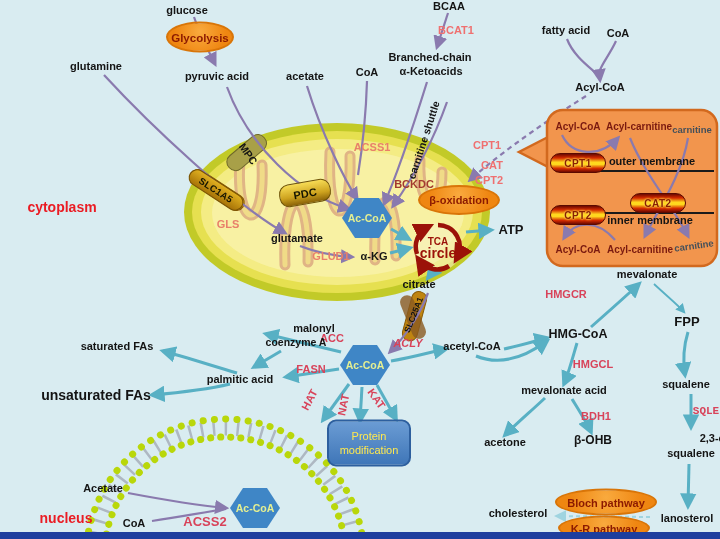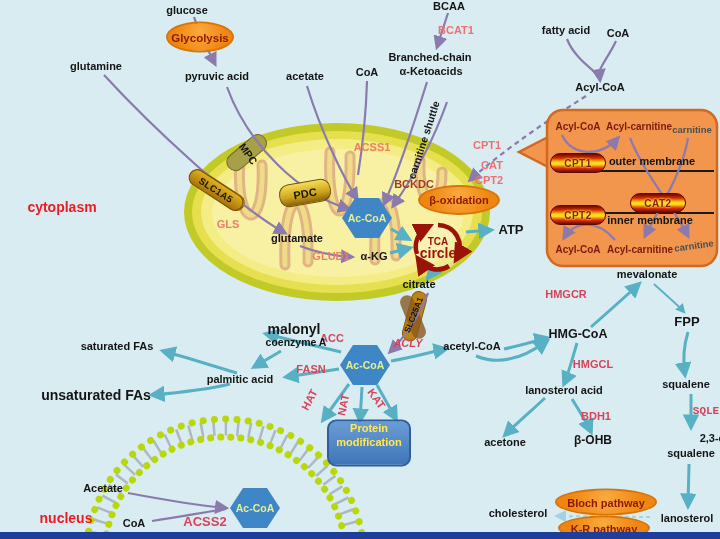--- a/index.html
+++ b/index.html
@@ -17,23 +17,23 @@
        color:#e4ef92;font-size:10.5px;font-weight:bold;transform:translate(-50%,-50%);z-index:5;}
   .capsule{position:absolute;display:flex;align-items:center;justify-content:center;
        font-weight:bold;transform-origin:center;z-index:5;border-radius:10px;}
   .cap-red{background:linear-gradient(180deg,#6e0a00 0%,#d42a00 22%,#ffd81e 46%,#ffd81e 58%,#d42a00 80%,#6e0a00 100%);
        border:1px solid #5a0a00;color:#8a2000;text-shadow:0 0 2px #ffe880,0 0 3px #ffc820;
        font-size:10px;letter-spacing:.5px;}
   .cap-gold{background:linear-gradient(180deg,#f7dc55 0%,#cda21e 60%,#8a6208 100%);
        border:1px solid #6e5206;color:#141400;font-size:11px;}
   .cap-darkgold{background:linear-gradient(180deg,#e0b020,#a87408);border:1px solid #7a5404;
        color:#141400;font-size:9.5px;letter-spacing:.3px;}
-  .pbox{position:absolute;display:flex;flex-direction:column;align-items:center;
+  .pbox{position:absolute;display:flex;flex-direction:column;align-items:center;justify-content:center;
        background:linear-gradient(180deg,#6b9cd4,#3f76b8);border:2px solid #2d5f9e;border-radius:9px;
-       color:#ffe94e;font-weight:bold;font-size:11px;transform:translate(-50%,-50%);z-index:5;line-height:1.25;}
+       color:#ffe94e;font-weight:normal;font-size:11px;transform:translate(-50%,-50%);z-index:5;line-height:1.25;}
   .strip{position:absolute;left:0;bottom:0;width:720px;height:7px;background:#1e3e9e;z-index:7;}
 </style>
 </head>
 <body>
 
 <div class="stage">
 
   <svg width="720" height="539" viewBox="0 0 720 539">
     <defs>
       <marker id="ap" markerWidth="6.5" markerHeight="6.5" refX="5" refY="3.25" orient="auto">
@@ -175,35 +175,35 @@
       <div class="lbl" style="font-size: 11px; color: rgb(239, 112, 112); transform: translate(-50%, -50%); left: 487px; top: 146px;">CPT1</div>
       <div class="lbl" style="font-size: 11px; color: rgb(239, 112, 112); transform: translate(-50%, -50%); left: 492px; top: 166px;">CAT</div>
       <div class="lbl" style="font-size: 11px; color: rgb(239, 112, 112); transform: translate(-50%, -50%); left: 489px; top: 181px;">CPT2</div>
       <div class="lbl" style="font-size: 10px; color: rgb(155, 18, 8); transform: translate(-50%, -50%); left: 438px; top: 242px;">TCA</div>
       <div class="lbl" style="font-size: 14px; color: rgb(155, 18, 8); transform: translate(-50%, -50%); left: 438px; top: 253px;">circle</div>
       <div class="lbl" style="font-size: 13px; transform: translate(-50%, -50%); left: 511px; top: 230px;">ATP</div>
       <div class="lbl" style="font-size: 11px; transform: translate(-50%, -50%); left: 419px; top: 285px;">citrate</div>
       <div class="lbl" style="font-size: 8.5px; transform: translate(-50%, -50%) rotate(-68deg); left: 414px; top: 315px;">SLC25A1</div>
       <div class="lbl" style="font-size: 11px; color: rgb(216, 67, 90); transform: translate(-50%, -50%); left: 408px; top: 344px; font-style: italic;">ACLY</div>
       <div class="lbl" style="font-size: 11px; color: rgb(216, 67, 90); transform: translate(-50%, -50%); left: 332px; top: 339px;">ACC</div>
-      <div class="lbl" style="font-size: 14px; transform: translate(-50%, -50%); left: 294px; top: 329px;">malonyl</div>
+      <div class="lbl" style="font-size: 11px; transform: translate(-50%, -50%); left: 314px; top: 329px;">malonyl</div>
       <div class="lbl" style="font-size: 10.5px; transform: translate(-50%, -50%); left: 296px; top: 343px;">coenzyme A</div>
       <div class="lbl" style="font-size: 11px; color: rgb(216, 67, 90); transform: translate(-50%, -50%); left: 311px; top: 370px;">FASN</div>
       <div class="lbl" style="font-size: 11px; transform: translate(-50%, -50%); left: 240px; top: 380px;">palmitic acid</div>
       <div class="lbl" style="font-size: 11px; transform: translate(-50%, -50%); left: 117px; top: 347px;">saturated FAs</div>
       <div class="lbl" style="font-size: 14px; transform: translate(-50%, -50%); left: 96px; top: 395px;">unsaturated FAs</div>
       <div class="lbl" style="font-size: 11px; transform: translate(-50%, -50%); left: 472px; top: 347px;">acetyl-CoA</div>
       <div class="lbl" style="font-size: 11px; color: rgb(216, 67, 90); transform: translate(-50%, -50%) rotate(-62deg); left: 310px; top: 400px;">HAT</div>
       <div class="lbl" style="font-size: 11px; color: rgb(216, 67, 90); transform: translate(-50%, -50%) rotate(-78deg); left: 344px; top: 405px;">NAT</div>
       <div class="lbl" style="font-size: 11px; color: rgb(216, 67, 90); transform: translate(-50%, -50%) rotate(55deg); left: 376px; top: 399px;">KAT</div>
       <div class="lbl" style="font-size: 12.5px; transform: translate(-50%, -50%); left: 578px; top: 335px;">HMG-CoA</div>
       <div class="lbl" style="font-size: 11px; color: rgb(216, 67, 90); transform: translate(-50%, -50%); left: 566px; top: 295px;">HMGCR</div>
       <div class="lbl" style="font-size: 11px; transform: translate(-50%, -50%); left: 647px; top: 275px;">mevalonate</div>
       <div class="lbl" style="font-size: 11px; color: rgb(216, 67, 90); transform: translate(-50%, -50%); left: 593px; top: 365px;">HMGCL</div>
-      <div class="lbl" style="font-size: 11px; transform: translate(-50%, -50%); left: 564px; top: 391px;">lanosterol acid</div>
+      <div class="lbl" style="font-size: 11px; transform: translate(-50%, -50%); left: 564px; top: 391px;">mevalonate acid</div>
       <div class="lbl" style="font-size: 11px; color: rgb(216, 67, 90); transform: translate(-50%, -50%); left: 596px; top: 417px;">BDH1</div>
       <div class="lbl" style="font-size: 11px; transform: translate(-50%, -50%); left: 505px; top: 443px;">acetone</div>
       <div class="lbl" style="font-size: 12px; transform: translate(-50%, -50%); left: 593px; top: 440px;">β-OHB</div>
       <div class="lbl" style="font-size: 13px; transform: translate(-50%, -50%); left: 687px; top: 322px;">FPP</div>
       <div class="lbl" style="font-size: 11px; transform: translate(-50%, -50%); left: 686px; top: 385px;">squalene</div>
       <div class="lbl" style="font-size: 11px; color: rgb(216, 67, 90); transform: translate(-50%, -50%); left: 706px; top: 412px; font-family: Liberation Mono, monospace;">SQLE</div>
       <div class="lbl" style="font-size: 11px; transform: translate(-50%, -50%); left: 689px; top: 439px; margin-left: 36px;">2,3-epoxy</div>
       <div class="lbl" style="font-size: 11px; transform: translate(-50%, -50%); left: 691px; top: 454px;">squalene</div>
       <div class="lbl" style="font-size: 11px; transform: translate(-50%, -50%); left: 687px; top: 519px;">lanosterol</div>
       <div class="lbl" style="font-size: 11px; transform: translate(-50%, -50%); left: 518px; top: 514px;">cholesterol</div>

